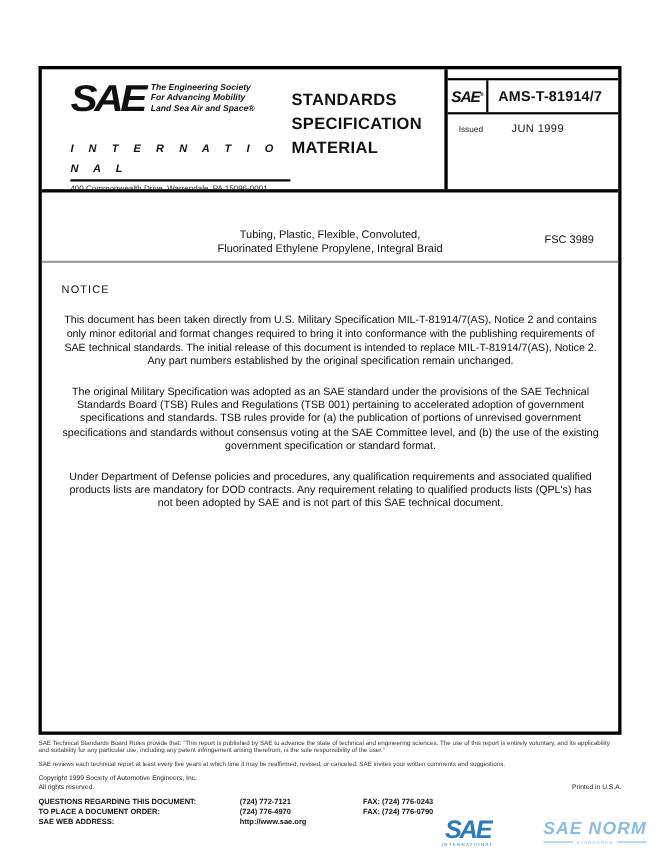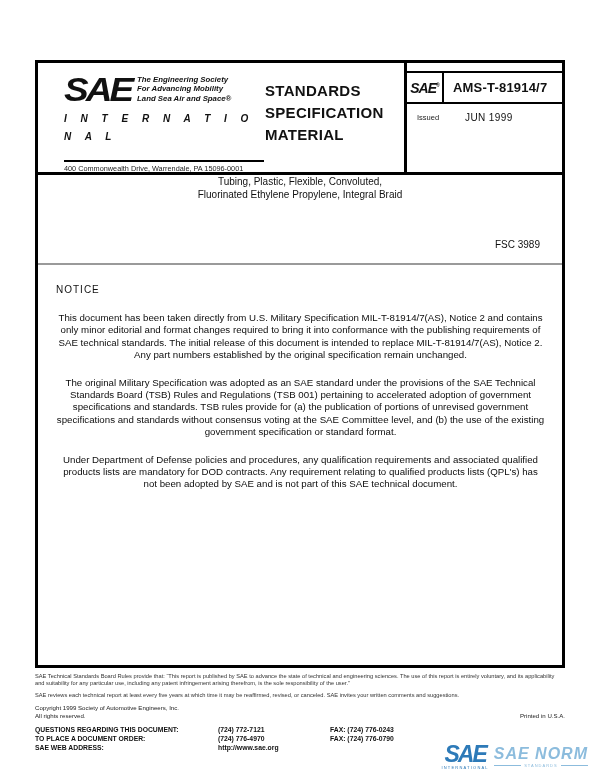--- a/index.html
+++ b/index.html
@@ -8,36 +8,36 @@
 
   
   .main-box { position:absolute; left:35px; top:60px; width:530px; height:608px; border:3px solid #000; background:#fff; display:flex; flex-direction:column; }
 
   
   .header-section { position:relative; height:112px; border-bottom:3px solid #000; flex:0 0 auto; }
   .logo-block { position:absolute; left:26px; top:10px; width:200px; }
   .logo-row { display:flex; align-items:flex-start; }
   .sae-big { font-size:37px; line-height:34px; font-weight:900; font-style:italic; letter-spacing:-3px; transform:scaleY(.92); }
   .tagline { margin-left:6px; margin-top:2px; font-size:7.8px; line-height:9.3px; font-weight:bold; font-style:italic; }
-  .intl-line { border-bottom:2px solid #000; padding-bottom:16px; margin-top:1px; }
+  .intl-line { border-bottom:2px solid #000; padding-bottom:2px; margin-top:18px; }
   .intl { font-size:10px; font-weight:bold; font-style:italic; letter-spacing:5.5px; }
   .address { font-size:7.3px; margin-top:2px; color:#222; }
   .doc-type { position:absolute; left:227px; top:17px; font-size:15px; font-weight:bold; line-height:22px; letter-spacing:.3px; }
   .right-col { position:absolute; right:0; top:0; bottom:0; width:158px; border-left:3px solid #000; }
   .ams-row { display:flex; margin-top:8px; border-top:2px solid #000; border-bottom:2px solid #000; height:33px; align-items:stretch; }
   .sae-cell { width:37px; border-right:2px solid #000; display:flex; align-items:center; justify-content:center; }
   .sae-small { font-size:14px; font-weight:900; font-style:italic; letter-spacing:-1px; }
   .sae-small sup { font-size:5px; }
   .ams-num { flex:1; display:flex; align-items:center; padding-left:9px; font-size:13px; font-weight:bold; letter-spacing:.2px; }
   .issued-row { position:relative; padding-top:9px; }
   .issued-label { position:absolute; left:10px; top:9px; font-size:7.5px; color:#222; }
   .issued-date { position:absolute; left:58px; top:8px; font-size:10px; letter-spacing:.4px; }
 
   
-  .title-section { position:relative; height:90px; border-bottom:2px solid #9a9a9a; flex:0 0 auto; text-align:center; padding-top:0; }
+  .title-section { position:relative; height:64px; border-bottom:2px solid #9a9a9a; flex:0 0 auto; text-align:center; padding-top:32px; }
   .title-line { font-size:10px; line-height:13px; }
   .fsc { position:absolute; right:22px; bottom:13px; font-size:10px; }
 
   
   .body-section { flex:1 1 auto; padding:19px 17px 0 18px; }
   .notice-heading { font-size:10px; letter-spacing:1px; margin-bottom:17px; }
   .para { font-size:9.7px; line-height:12.4px; margin-bottom:15px; text-align:center; color:#0d0d0d;margin-top:10px; }
 
   
   .fineprint { position:absolute; left:35px; top:673px; width:530px; }
@@ -49,21 +49,21 @@
   .contact-row { display:flex; }
   .c-label { width:183px; }
   .c-phone { width:112px; }
   .c-fax { flex:1; }
 
   
   .watermark { position:absolute; right:12px; bottom:6px; display:flex; align-items:flex-start; }
   .wm-left { text-align:center; margin-right:5px; }
   .wm-sae { font-size:23px; line-height:20px; font-weight:900; font-style:italic; letter-spacing:-2px; color:#2d7ab8; }
   .wm-intl { font-size:4px; letter-spacing:1.2px; color:#2d7ab8; margin-top:1px; }
-  .wm-right { text-align:center; padding-top:2px; }
+  .wm-right { text-align:center; padding-top:2px;margin-left:40px; }
   .wm-name { font-size:16px; line-height:16px; font-weight:900; letter-spacing:1px; color:#8cbcdd; font-style:italic; }
   .wm-subrow { display:flex; align-items:center; margin-top:1px; }
   .wm-dash { flex:1; border-top:1px solid #8cbcdd; }
   .wm-sub { font-size:4px; letter-spacing:1px; color:#8cbcdd; padding:0 3px; }
 </style>
 </head>
 <body>
 
 <div class="page">
 

